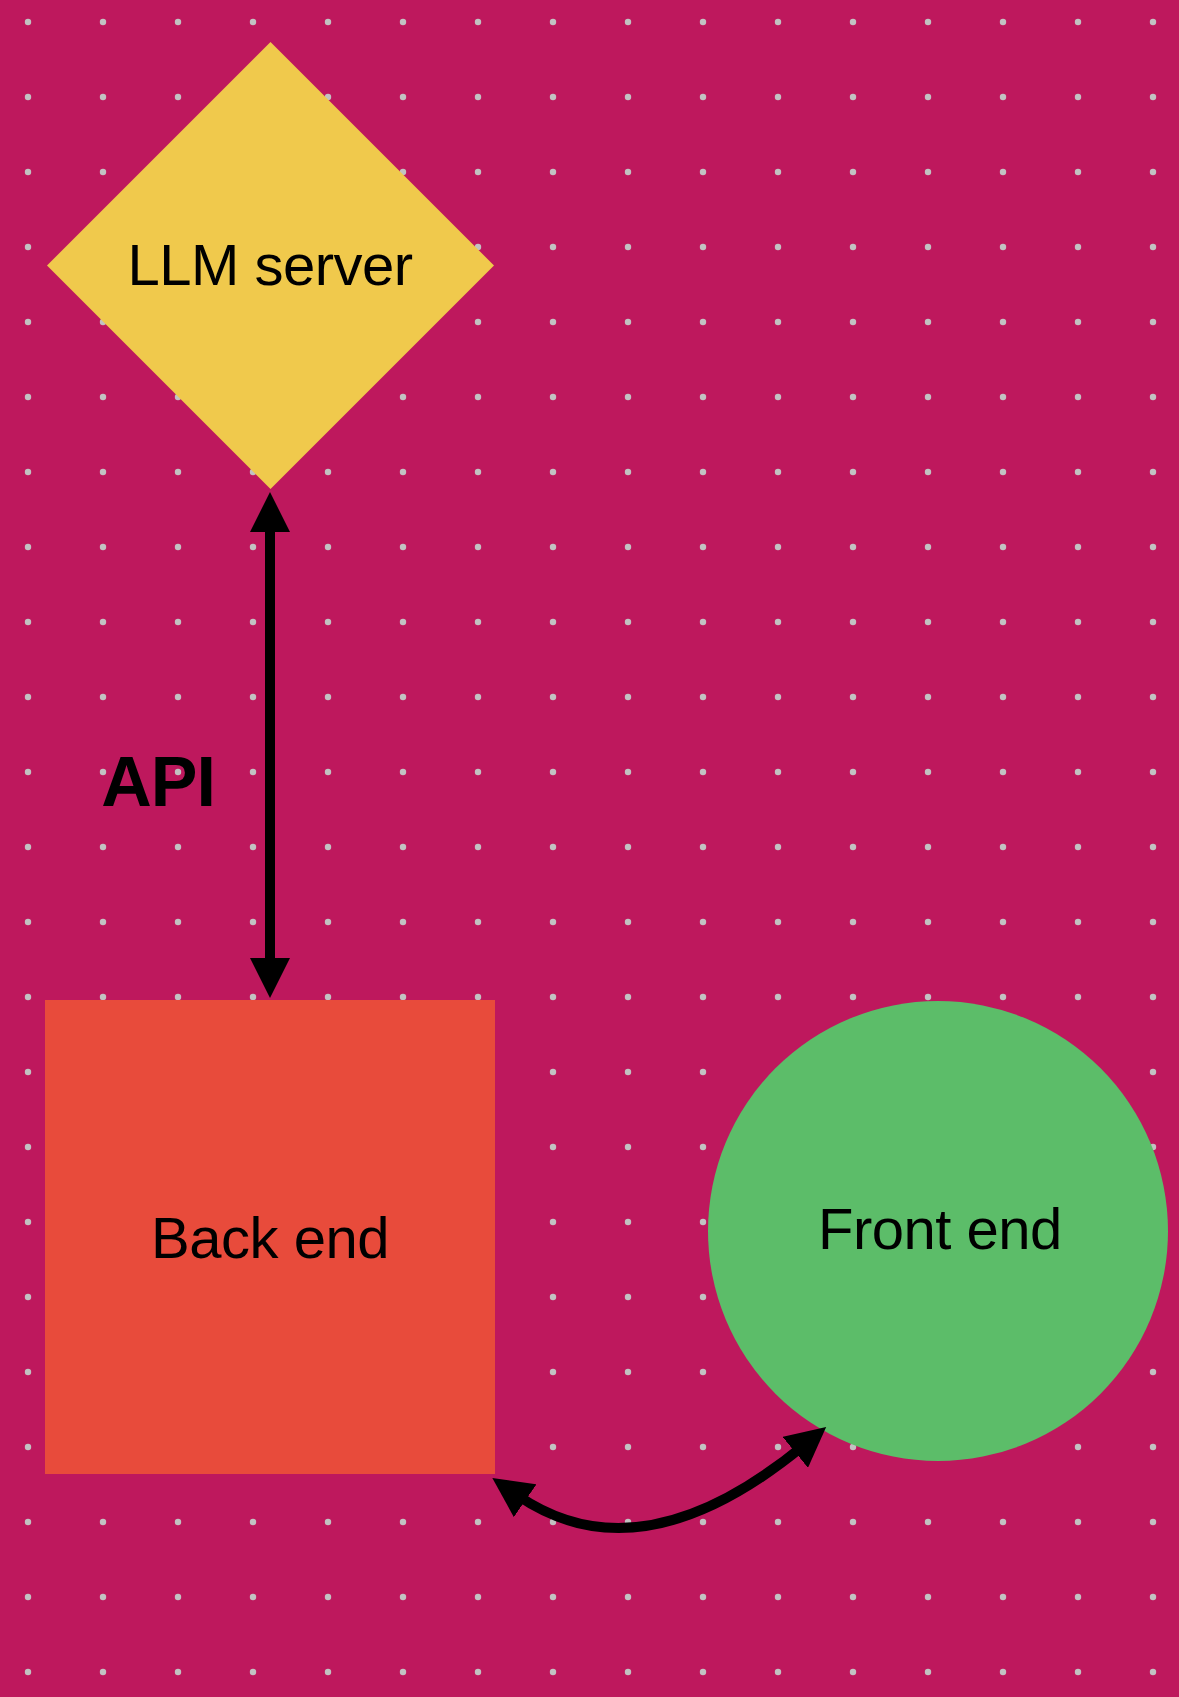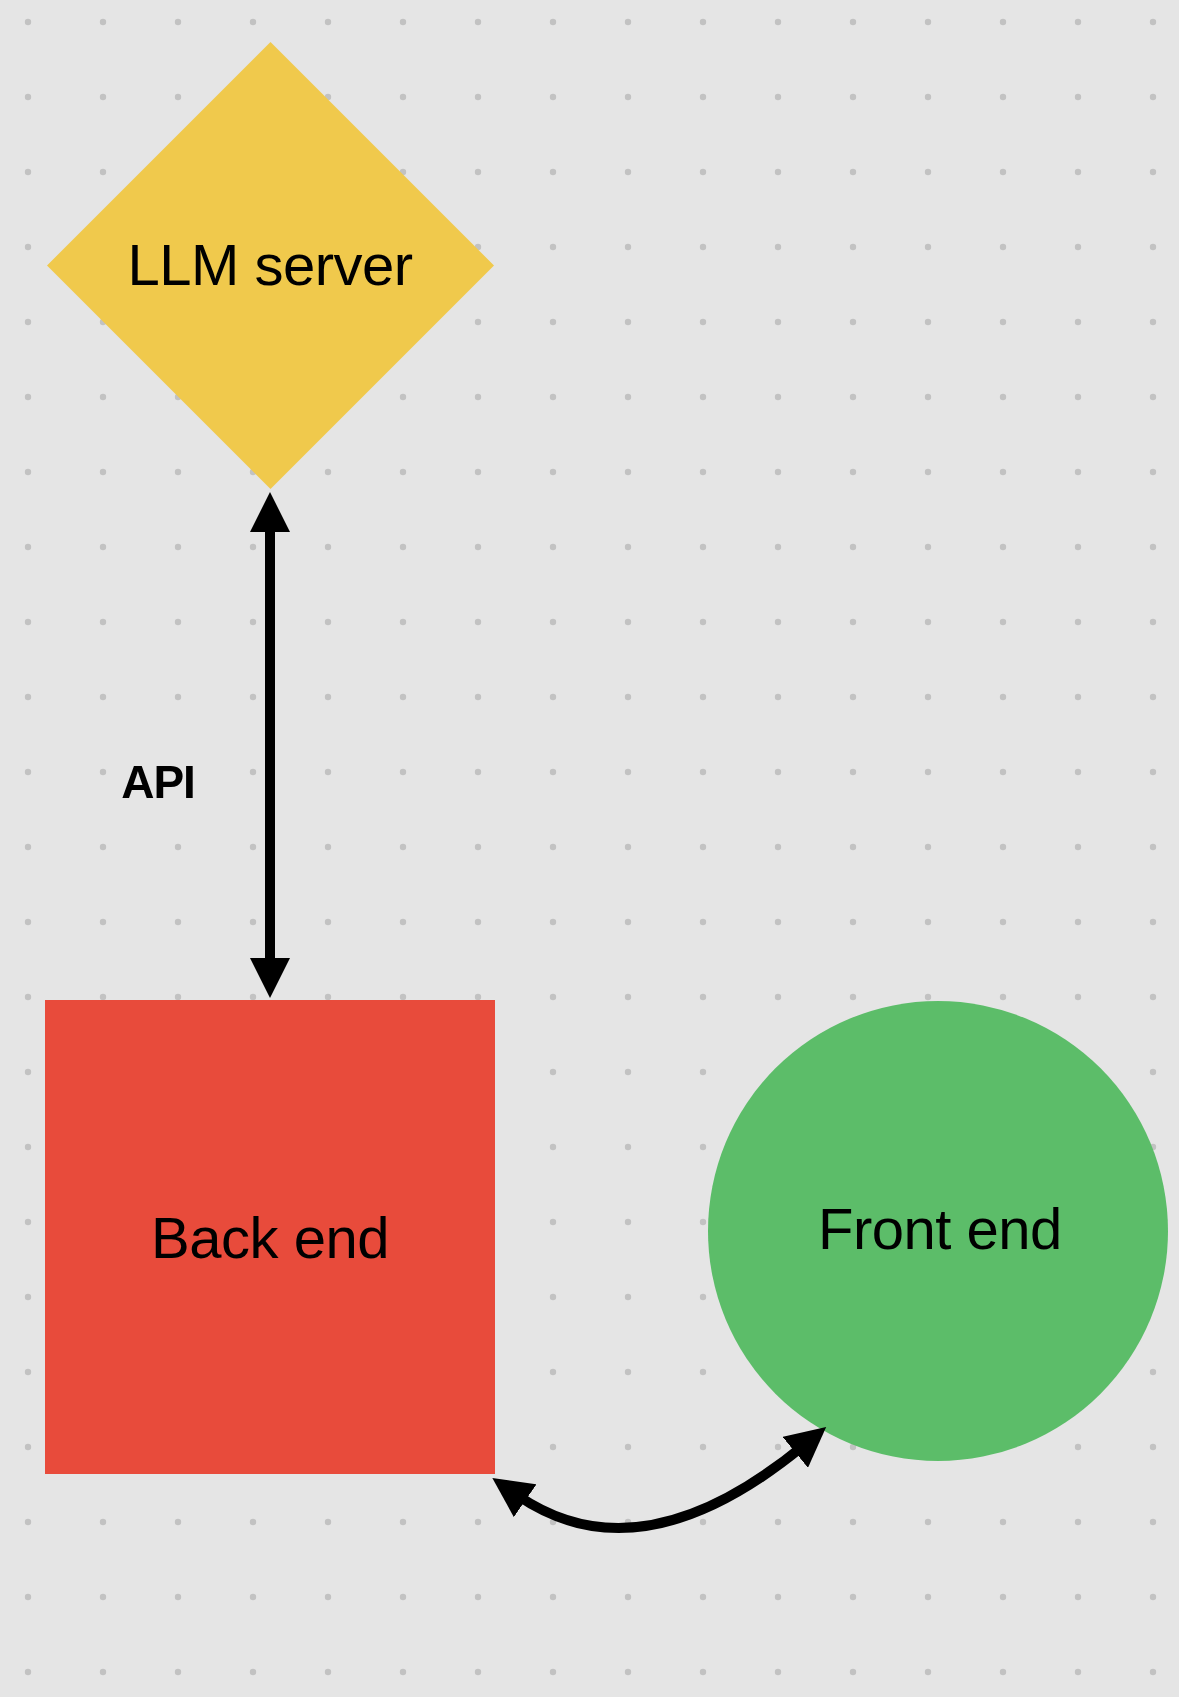--- a/index.html
+++ b/index.html
@@ -1,20 +1,20 @@
 <!DOCTYPE html>
 <html><head>
 <meta charset="utf-8">
 <style>
   html, body { margin: 0; padding: 0; background: #ffffff; }
   .canvas {
     position: relative;
     width: 1179px;
     height: 1697px;
-    background: #e5e5e5;
+    background: #be185d;
     overflow: hidden;
     font-family: "Liberation Sans", sans-serif;
   }
   .layer {
     position: absolute;
     left: 0; top: 0;
     width: 1179px;
     height: 1697px;
   }
   .lbl {
@@ -23,21 +23,21 @@
     color: #000000;
     white-space: nowrap;
     line-height: 1;
   }
   .node-lbl {
     font-size: 58px;
     font-weight: 400;
     letter-spacing: -0.5px;
   }
   .edge-lbl {
-    font-size: 46px;
+    font-size: 70px;
     font-weight: 700;
     letter-spacing: -1px;
   }
 </style>
 </head>
 <body>
 
 <div class="canvas">
 
   <svg class="layer" viewBox="0 0 1179 1697" xmlns="http://www.w3.org/2000/svg">

